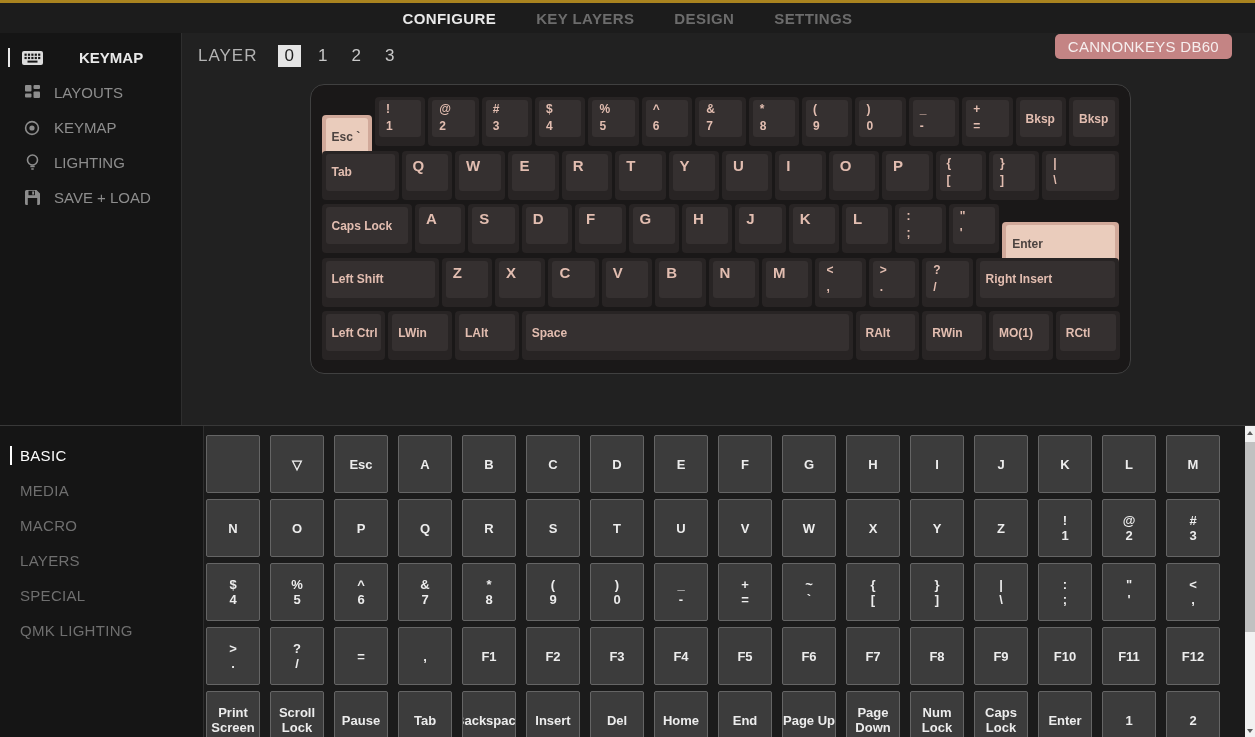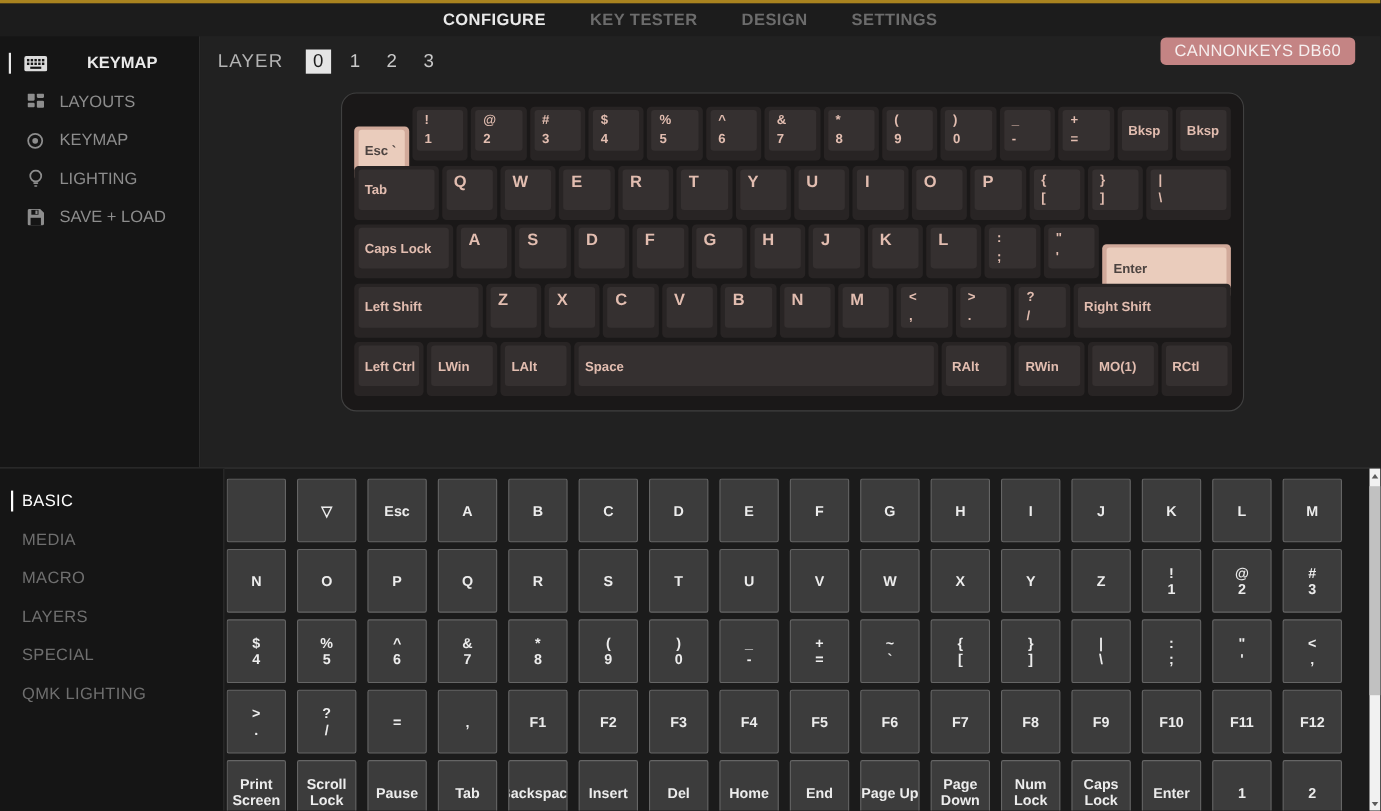--- a/index.html
+++ b/index.html
@@ -68,21 +68,21 @@
   .sb-up::after { content:''; border-left:3px solid transparent; border-right:3px solid transparent; border-bottom:4px solid #5b5b5b; }
   .sb-down::after { content:''; border-left:3px solid transparent; border-right:3px solid transparent; border-top:4px solid #5b5b5b; }
   .sb-thumb { position:absolute; left:0; top:16px; width:10px; height:190px; background:#c1c1c1; cursor:pointer; }
 </style>
 </head>
 <body>
 
 <div class="topbar">
   <div class="nav">
       <div class="tab active">CONFIGURE</div>
-      <div class="tab">KEY TESTER</div>
+      <div class="tab">KEY LAYERS</div>
       <div class="tab">DESIGN</div>
       <div class="tab">SETTINGS</div>
     </div>
 </div>
 
 <div class="upper">
   <div class="sidebar">
       <div class="side-item active">
         <div class="icn">
           <svg width="21" height="14" viewBox="0 0 21 14">
@@ -376,21 +376,21 @@
               <span>.</span>
             </div>
           </div>
           <div class="key" style="width: 50.4px;">
             <div class="key-inner dual">
               <span>?</span>
               <span>/</span>
             </div>
           </div>
           <div class="key" style="width: 143.85px;">
-            <div class="key-inner mod">Right Shift</div>
+            <div class="key-inner mod">Right Insert</div>
           </div>
         </div>
         <div class="kb-row">
           <div class="key" style="width: 63.75px;">
             <div class="key-inner mod">Left Ctrl</div>
           </div>
           <div class="key" style="width: 63.75px;">
             <div class="key-inner mod">LWin</div>
           </div>
           <div class="key" style="width: 63.75px;">

